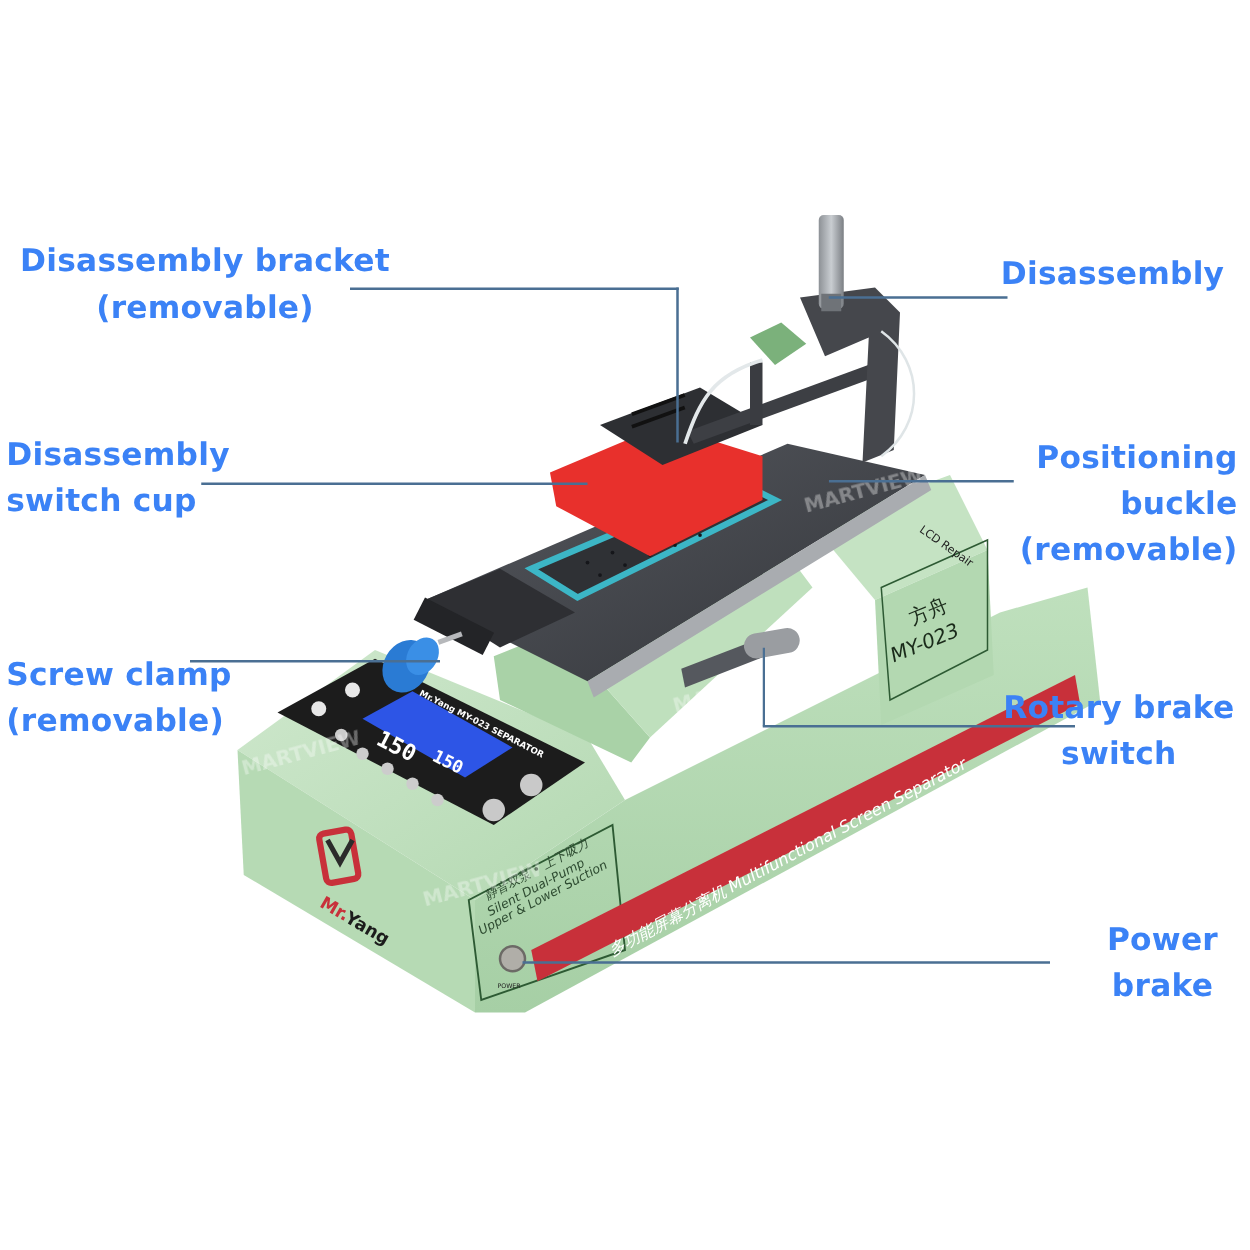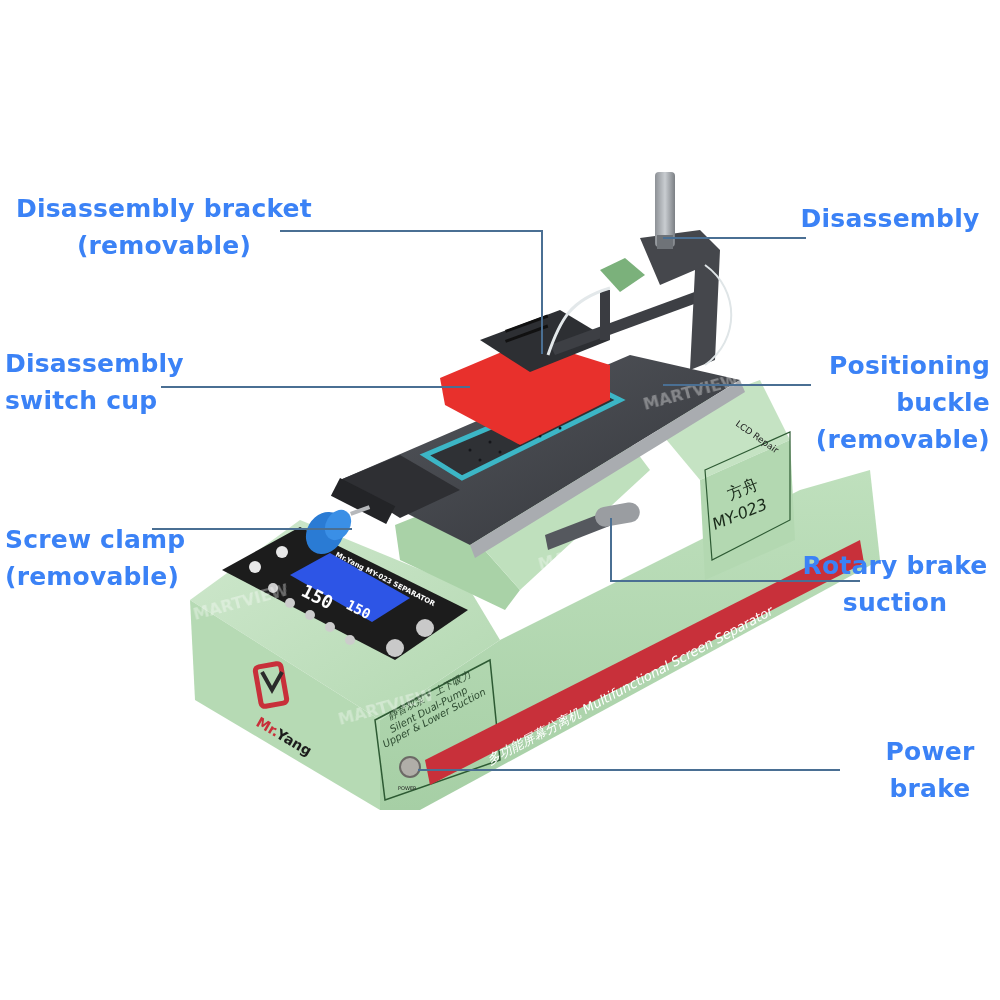--- a/index.html
+++ b/index.html
@@ -194,19 +194,19 @@
   <span>(removable)</span>
 </div>
 
 <div class="callout-label align-left" style="left:5px;top:489px;width:200px;margin-top:32px;">
   <span>Screw clamp</span>
   <span>(removable)</span>
 </div>
 
 <div class="callout-label align-center" style="left:795px;top:547px;width:200px;">
   <span>Rotary brake</span>
-  <span>suction</span>
+  <span>switch</span>
 </div>
 
 <div class="callout-label align-center" style="left:865px;top:733px;width:130px;">
   <span>Power</span>
   <span>brake</span>
 </div>
 
 </body></html>

